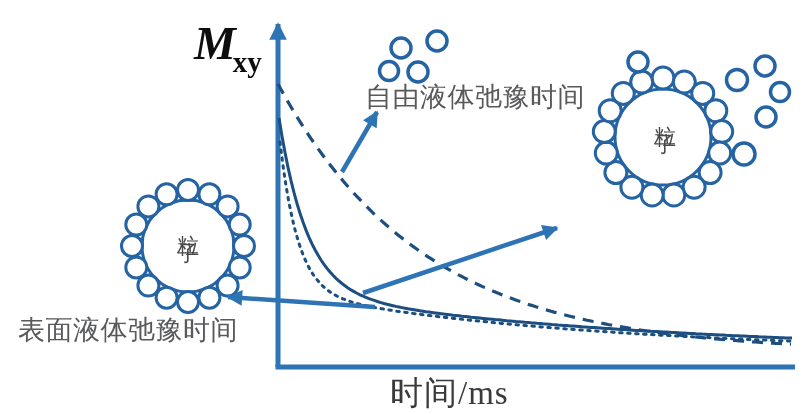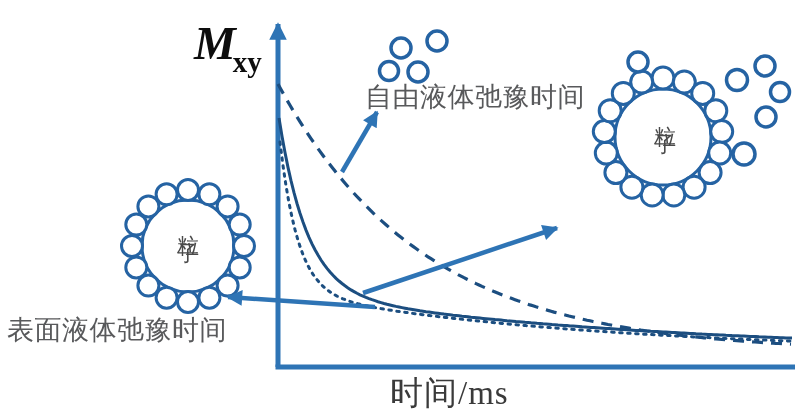--- a/index.html
+++ b/index.html
@@ -2,21 +2,21 @@
 <html><head>
 <meta charset="utf-8">
 <style>
   html,body{margin:0;padding:0;background:#fff;}
   .stage{position:relative;width:803px;height:414px;background:#fff;overflow:hidden;
          font-family:"Liberation Serif","DejaVu Serif",serif;}
   svg{position:absolute;left:0;top:0;}
   .lbl{position:absolute;white-space:nowrap;color:#58595b;font-size:27px;letter-spacing:0.5px;}
   .lbl-free{left:365px;top:79px;}
   .lbl-sample{left:569px;top:210px;}
-  .lbl-surface{left:7px;top:312px;}
+  .lbl-surface{left:18px;top:312px;}
   .lbl-time{left:390px;top:371px;font-size:33px;color:#3a3a3a;letter-spacing:1px;}
   .mxy{position:absolute;left:194px;top:16px;color:#0d0d0d;font-weight:bold;font-size:47px;}
   .mxy-m{font-style:italic;}
   .mxy-sub{font-size:29px;vertical-align:-13px;margin-left:-3px;font-style:normal;}
   .plabel{position:absolute;writing-mode:vertical-rl;text-orientation:upright;
           color:#4a4a4a;font-size:22px;letter-spacing:9px;line-height:24px;}
   .plabel-left{left:176px;top:217px;}
   .plabel-right{left:653px;top:108px;}
 </style>
 </head>

